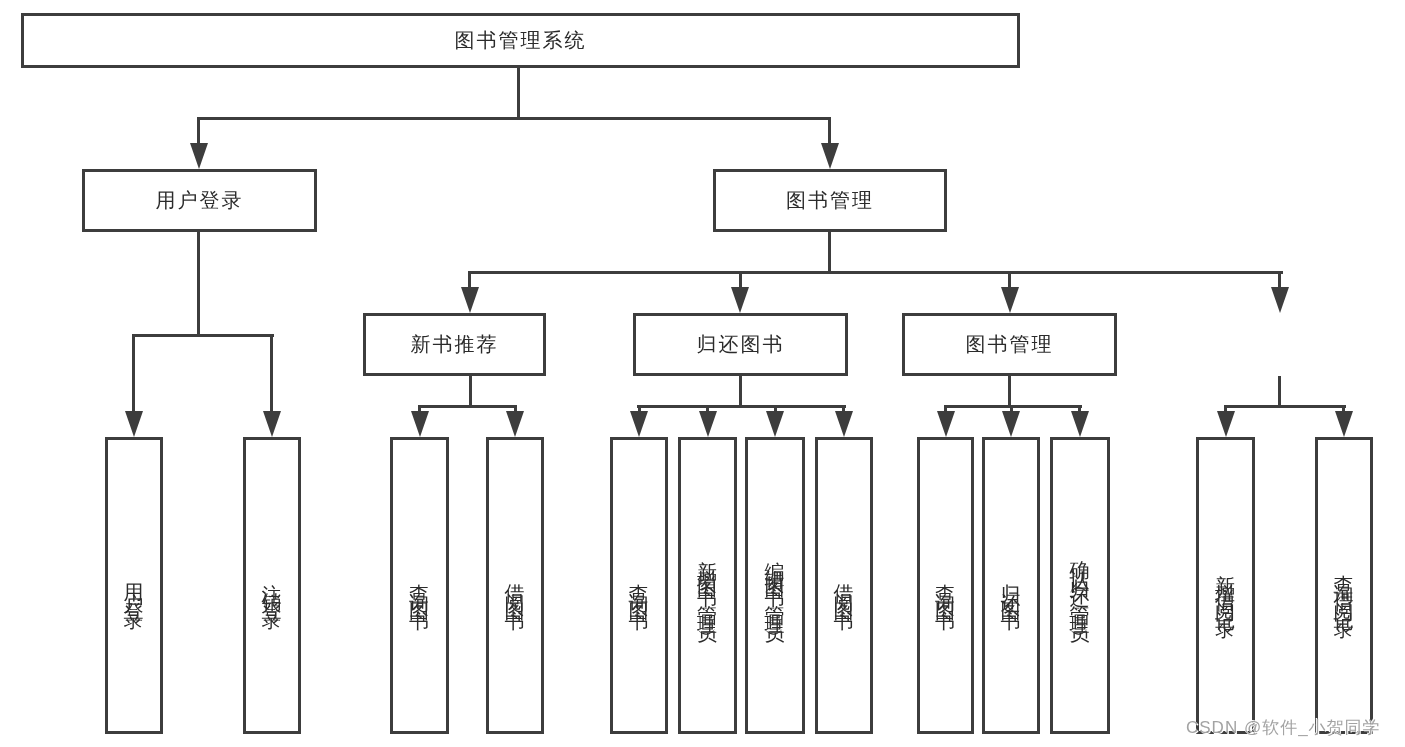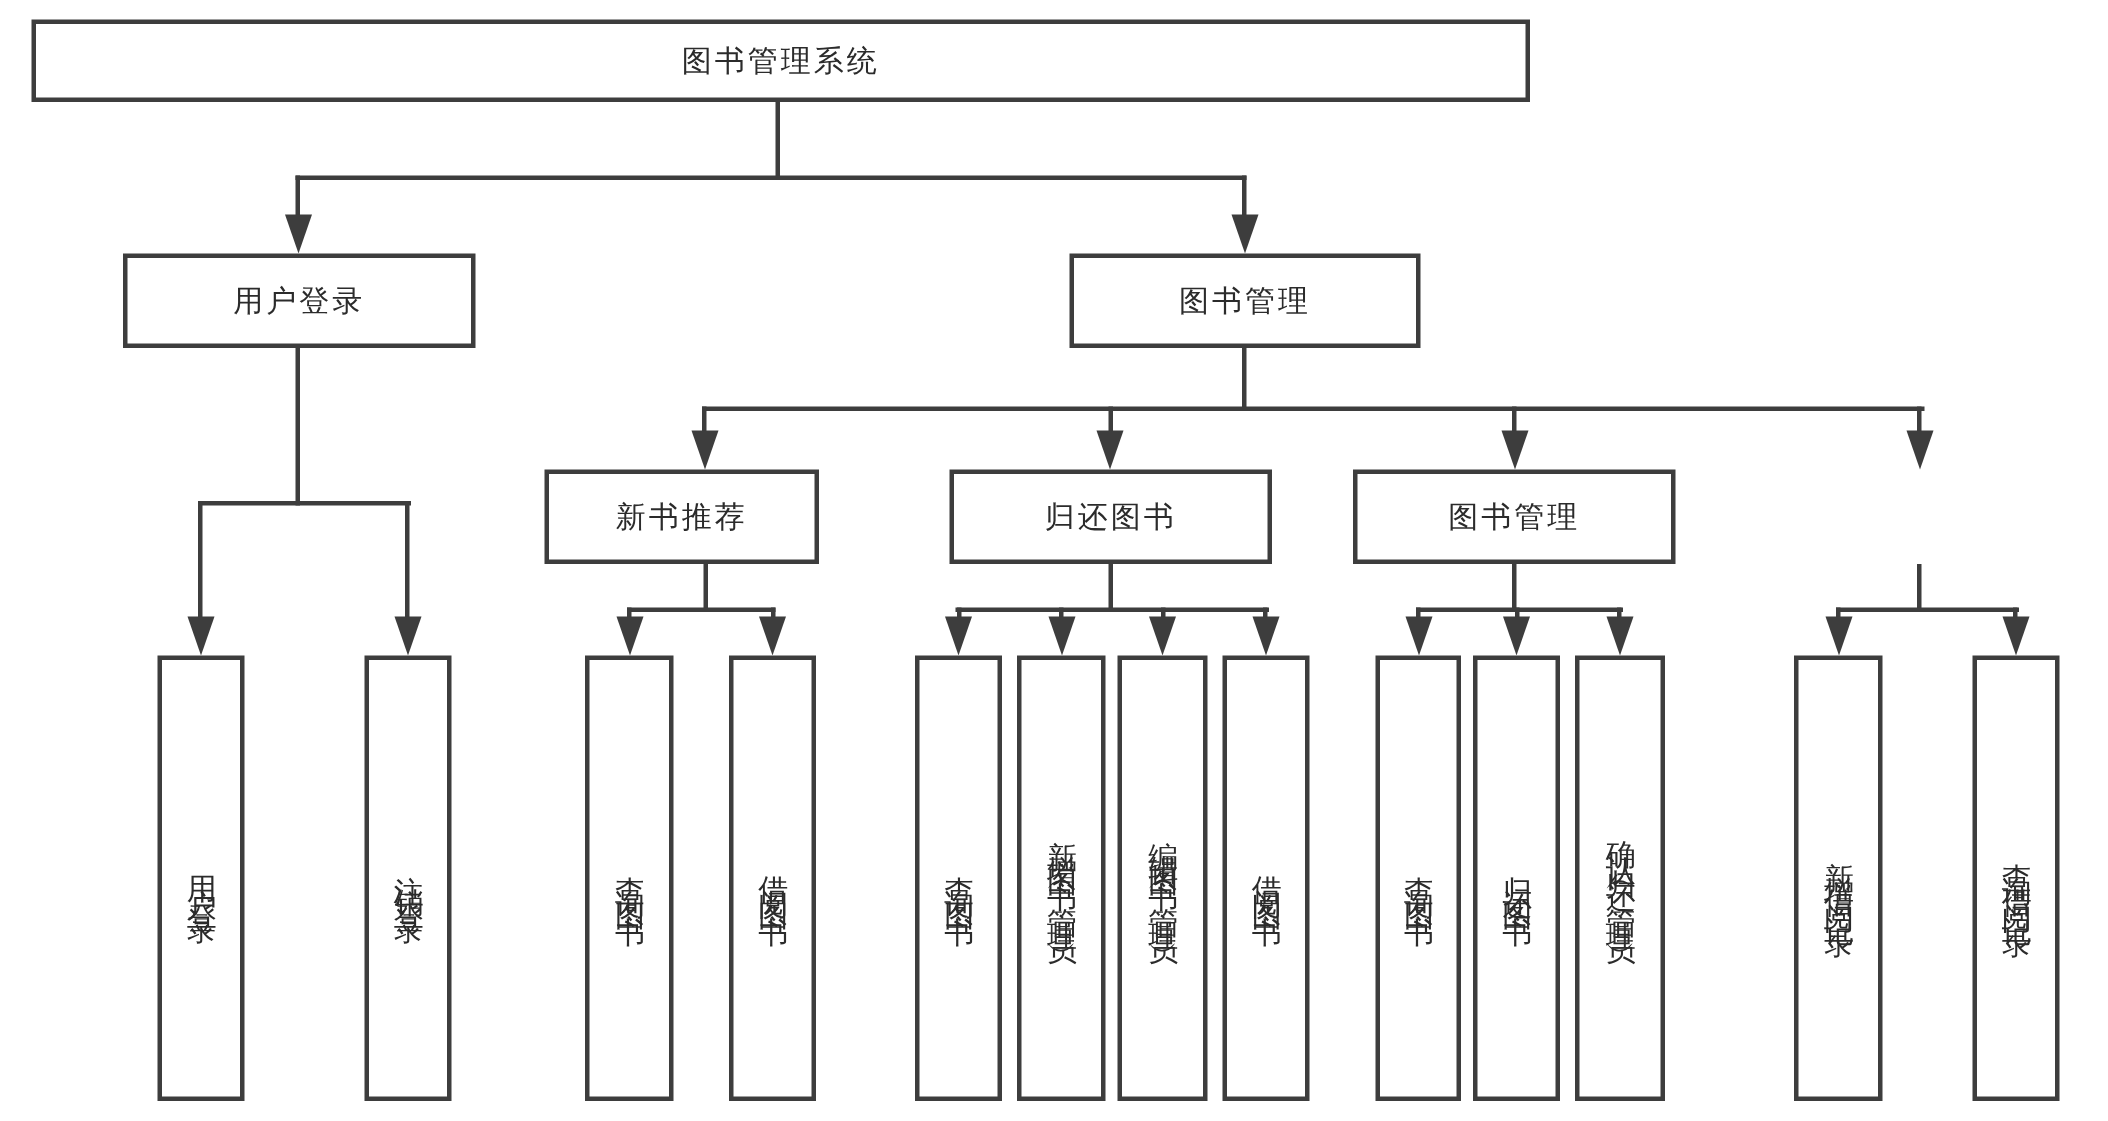--- a/index.html
+++ b/index.html
@@ -128,13 +128,14 @@
   <div class="leaf" style="left:745px;top:437px;width:60px;height:297px">编辑图书（管理员）</div>
   <div class="leaf" style="left:815px;top:437px;width:58px;height:297px">借阅图书</div>
 
   <div class="leaf" style="left:917px;top:437px;width:57px;height:297px">查询图书</div>
   <div class="leaf" style="left:982px;top:437px;width:58px;height:297px">归还图书</div>
   <div class="leaf" style="left:1050px;top:437px;width:60px;height:297px">确认归还（管理员）</div>
 
   <div class="leaf" style="left:1196px;top:437px;width:59px;height:297px">新增借阅记录</div>
   <div class="leaf" style="left:1315px;top:437px;width:58px;height:297px">查询借阅记录</div>
 
+  <div class="watermark">CSDN @软件_小贺同学</div>
 </div>
 
 </body></html>

